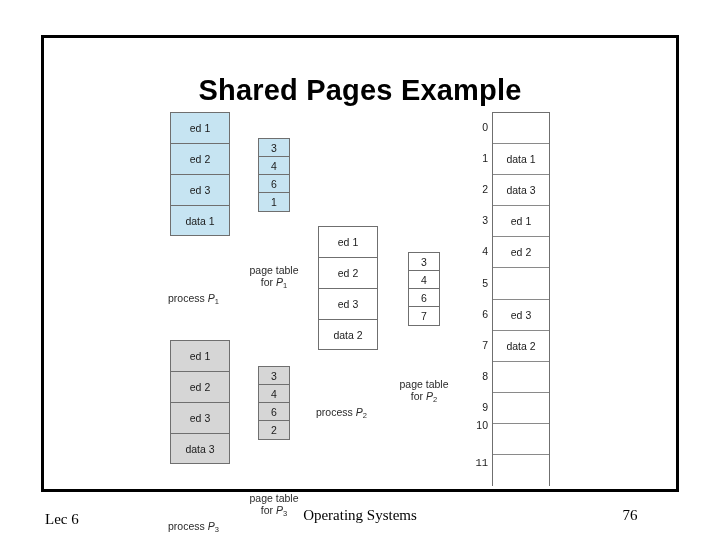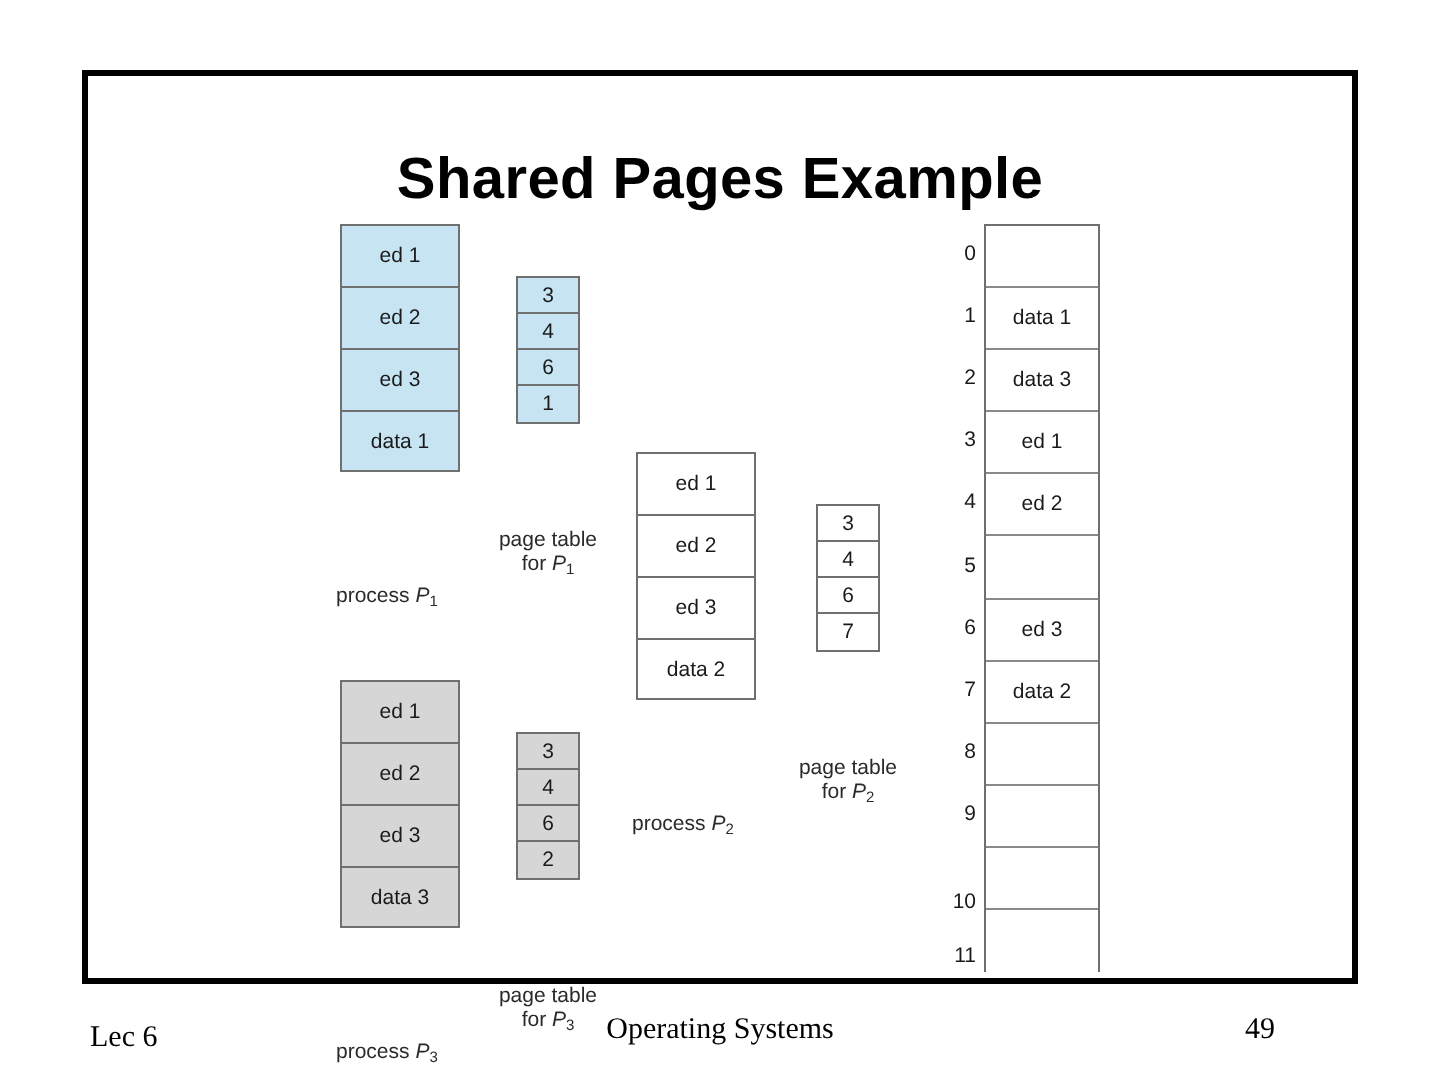--- a/index.html
+++ b/index.html
@@ -229,22 +229,22 @@
   <div class="mem-index" style="top:112px;">0</div>
   <div class="mem-index" style="top:143.1px;">1</div>
   <div class="mem-index" style="top:174.2px;">2</div>
   <div class="mem-index" style="top:205.3px;">3</div>
   <div class="mem-index" style="top:236.4px;">4</div>
   <div class="mem-index" style="top:267.5px;">5</div>
   <div class="mem-index" style="top:298.6px;">6</div>
   <div class="mem-index" style="top:329.7px;">7</div>
   <div class="mem-index" style="top:360.8px;">8</div>
   <div class="mem-index" style="top:391.9px;">9</div>
-  <div class="mem-index" style="top:436px;">10</div>
-  <div class="mem-index" style="top:463px;">11</div>
+  <div class="mem-index" style="top:410px;">10</div>
+  <div class="mem-index" style="top:448px;font-family:Liberation Mono, monospace;">11</div>
 
   <div id="footer">
     <div class="foot-txt" id="foot-left">Lec 6</div>
     <div class="foot-txt" id="foot-center">Operating Systems</div>
-    <div class="foot-txt" id="foot-right">49</div>
+    <div class="foot-txt" id="foot-right">76</div>
   </div>
 
 </div>
 
 </body></html>

